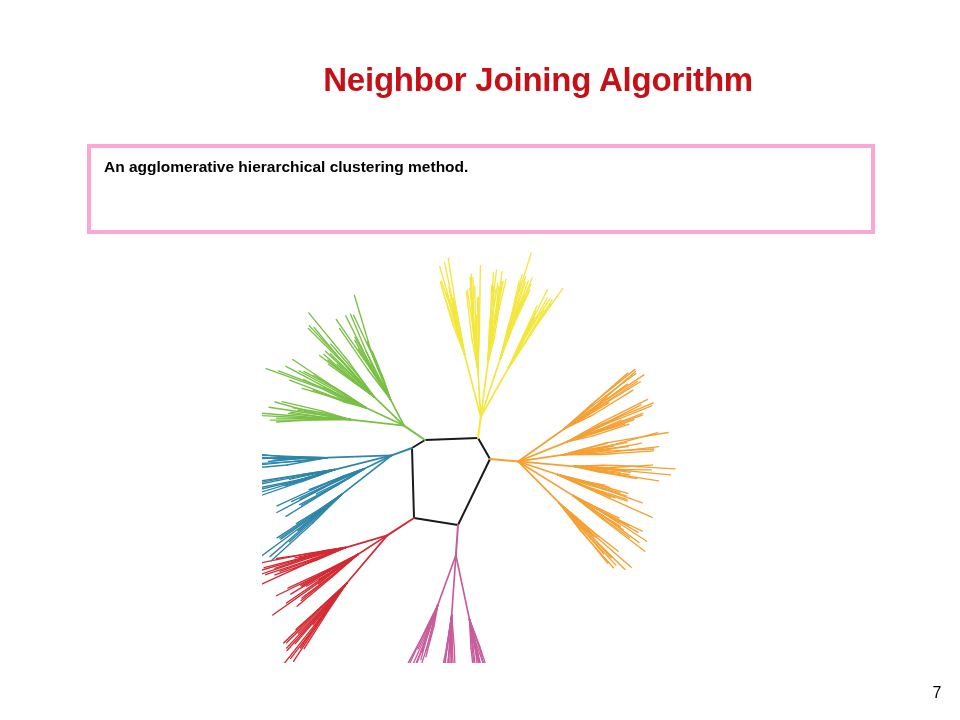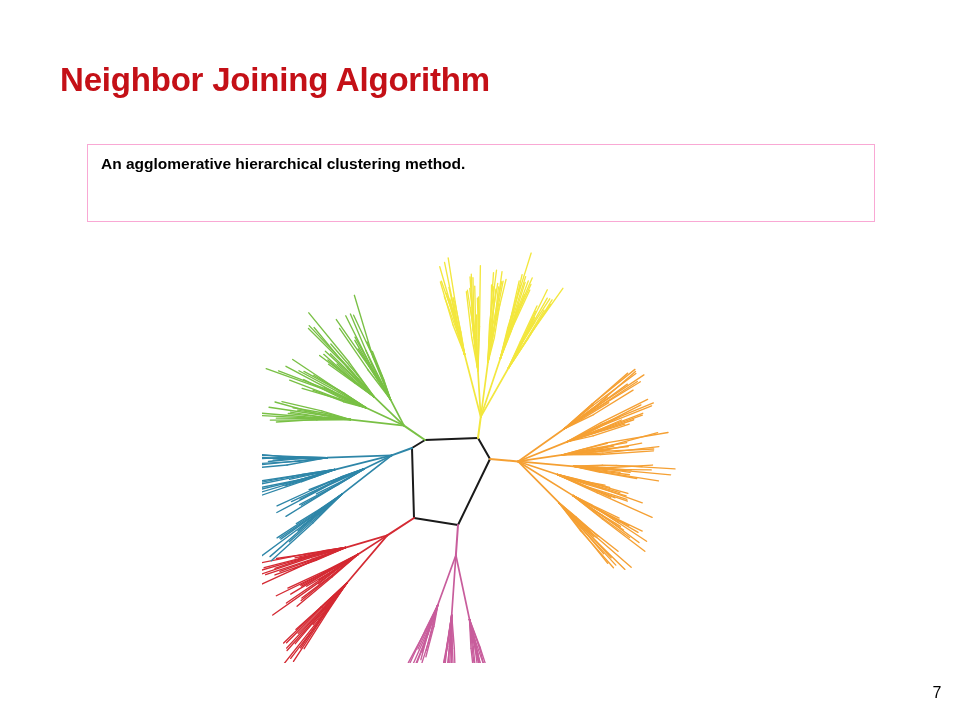--- a/index.html
+++ b/index.html
@@ -21,41 +21,41 @@
     position: absolute;
     left: 0; top: 0;
     width: 960px;
     height: 720px;
     background: #ffffff;
   }
 
   
   #slide-title {
     position: absolute;
-    left: 60px;
+    left: 53px;
     top: 62px;
     width: 700px;
-    text-align: left;
+    text-align: right;
     font-size: 33px;
     font-weight: bold;
     letter-spacing: -0.2px;
     color: #C41017;
     line-height: 1.1;
     white-space: nowrap;
   }
 
   
   #body-box {
     position: absolute;
     left: 87px;
     top: 144px;
     width: 788px;
-    height: 78px;
+    height: 90px;
     box-sizing: border-box;
-    border: 1px solid #f9a8d4;
+    border: 4px solid #f9a8d4;
     background: #ffffff;
     padding: 9px 0 0 13px;
   }
   .body-line {
     color: #000000;
     font-size: 15.5px;
     font-weight: bold;
     line-height: 1.0;
     white-space: nowrap;
   }

